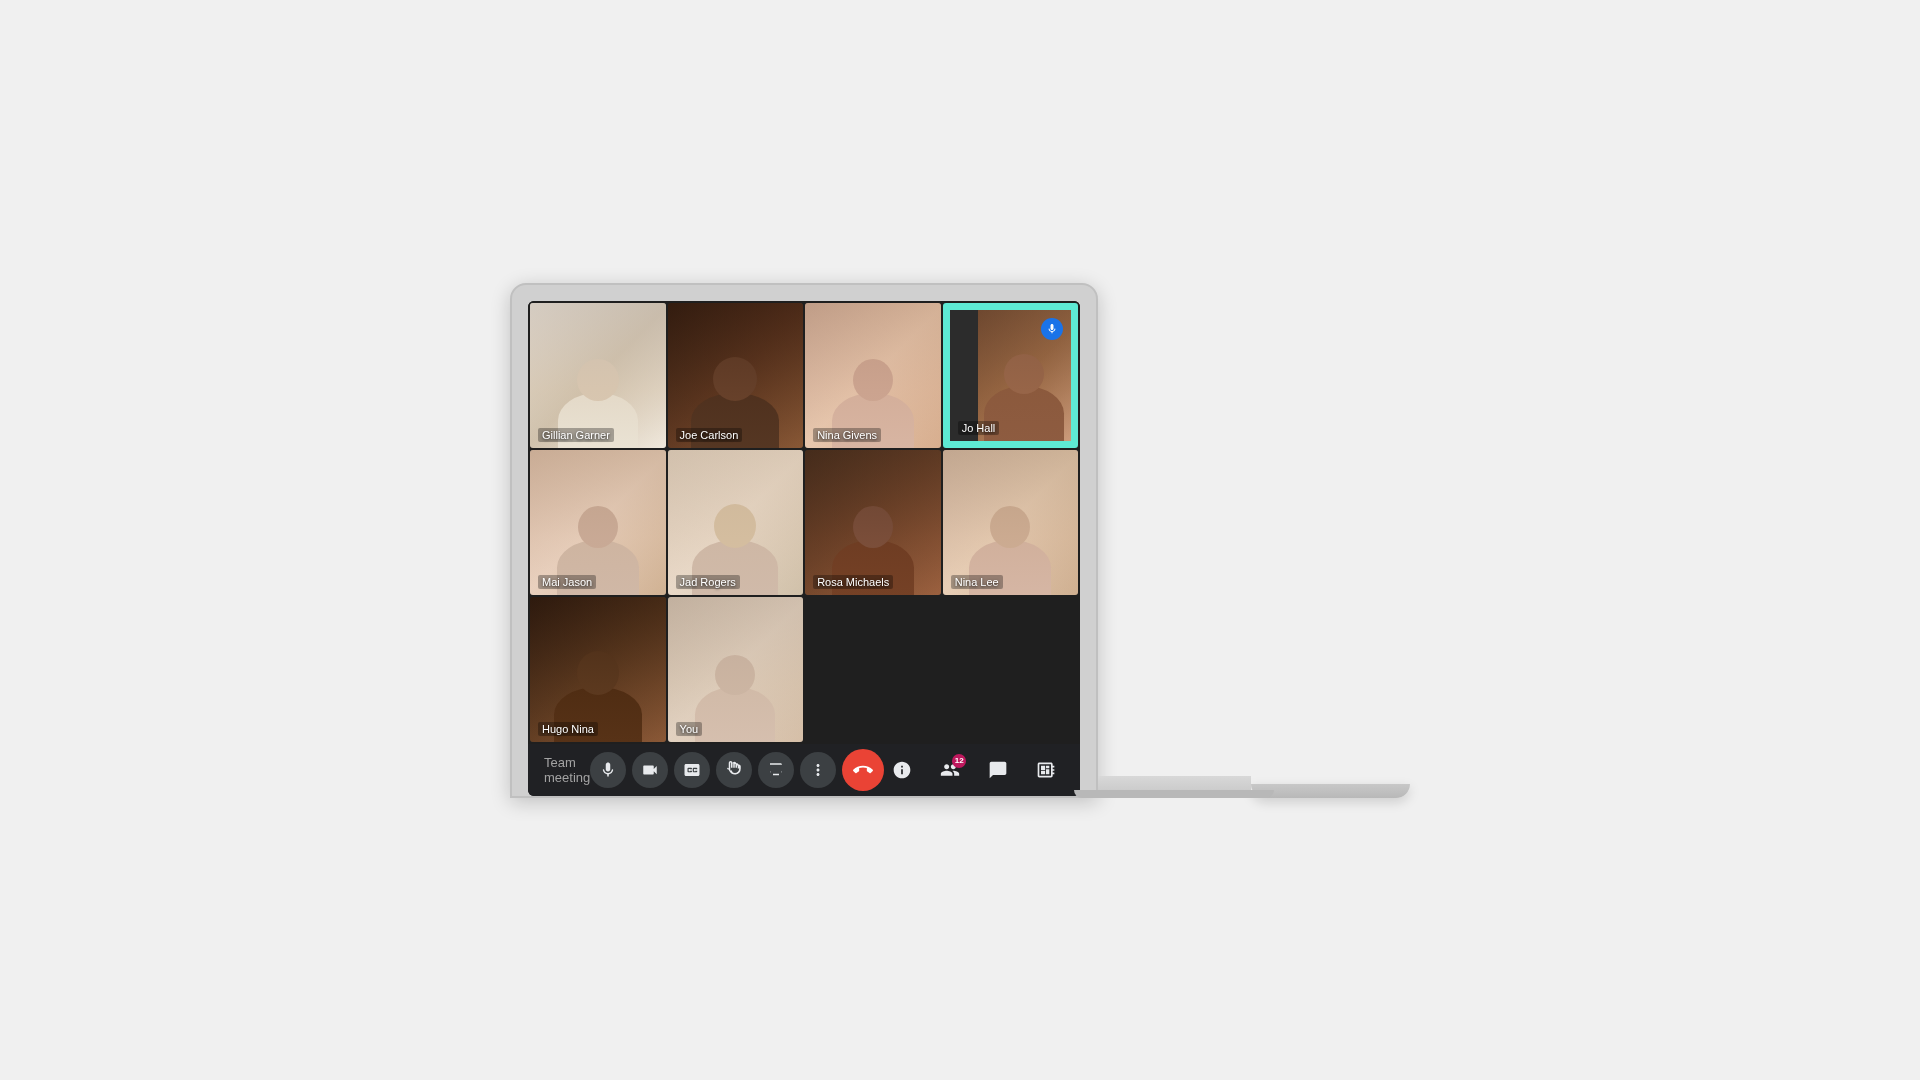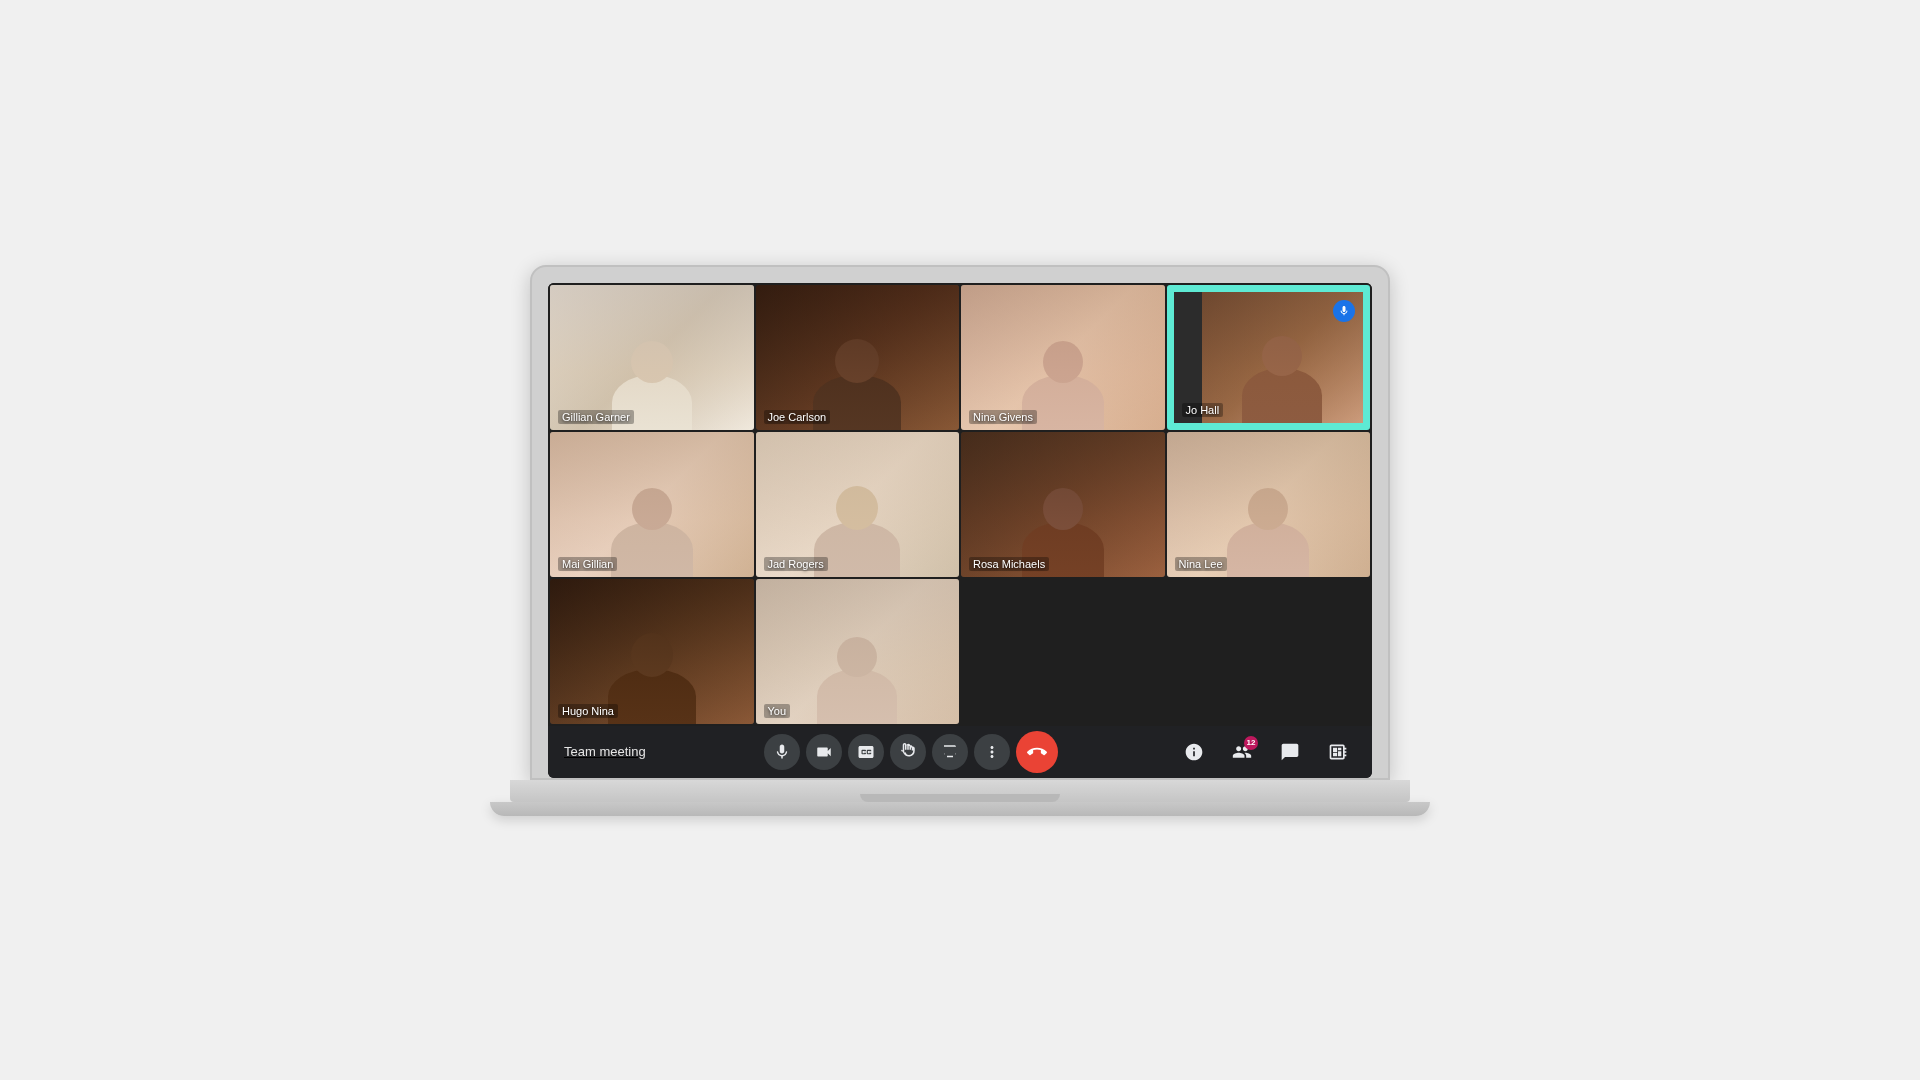--- a/index.html
+++ b/index.html
@@ -9,23 +9,21 @@
       align-items: center;
       justify-content: center;
       min-height: 100vh;
       font-family: 'Google Sans', Arial, sans-serif;
     }
 
     .laptop-wrapper {
       position: relative;
       width: 900px;
       display: flex;
-      flex-direction: column;
-      align-items: center;
-      text-decoration: underline;
+      align-items: flex-end;
     }
 
     .laptop-screen-outer {
       width: 860px;
       background: #d0d0d0;
       border-radius: 16px 16px 0 0;
       padding: 16px 16px 0 16px;
       border: 2px solid #c0c0c0;
       box-shadow: 0 4px 20px rgba(0,0,0,0.2);
     }
@@ -120,21 +118,21 @@
     .bottom-bar {
       background: #202124;
       display: flex;
       align-items: center;
       justify-content: space-between;
       padding: 0 16px;
       height: 52px;
     }
 
     .meeting-title {
-      color: #e5e5e5;
+      color: #a3a3a3;
       font-size: 13px;
       font-weight: 500;
     }
 
     .controls-center {
       display: flex;
       align-items: center;
       gap: 6px;
     }
 
@@ -317,21 +315,21 @@
         </div>
 
         <div class="tile">
           <div class="face-bg tile-mai" style="width:100%;height:100%;position:relative;">
             <div style="position:absolute;bottom:0;left:50%;transform:translateX(-50%);display:flex;flex-direction:column;align-items:center;">
               <div style="width:40px;height:42px;border-radius:50%;background:#c0a090;position:relative;top:8px;"></div>
               <div style="width:82px;height:55px;border-radius:50% 50% 0 0;background:#c8b0a0;"></div>
             </div>
             <div style="position:absolute;inset:0;background:linear-gradient(to bottom, rgba(190,160,130,0.5) 0%, rgba(220,190,160,0.3) 60%, rgba(240,215,190,0.2) 100%);"></div>
           </div>
-          <div class="tile-label">Mai Gillian</div>
+          <div class="tile-label">Mai Jason</div>
         </div>
 
 
         <div class="tile">
           <div class="face-bg tile-jad" style="width:100%;height:100%;position:relative;">
             <div style="position:absolute;bottom:0;left:50%;transform:translateX(-50%);display:flex;flex-direction:column;align-items:center;">
               <div style="width:42px;height:44px;border-radius:50%;background:#d0b898;position:relative;top:8px;"></div>
               <div style="width:86px;height:55px;border-radius:50% 50% 0 0;background:#c8b0a0;"></div>
             </div>
             <div style="position:absolute;inset:0;background:linear-gradient(to bottom, rgba(200,180,155,0.4) 0%, rgba(220,200,175,0.3) 60%, rgba(240,225,205,0.2) 100%);"></div>

